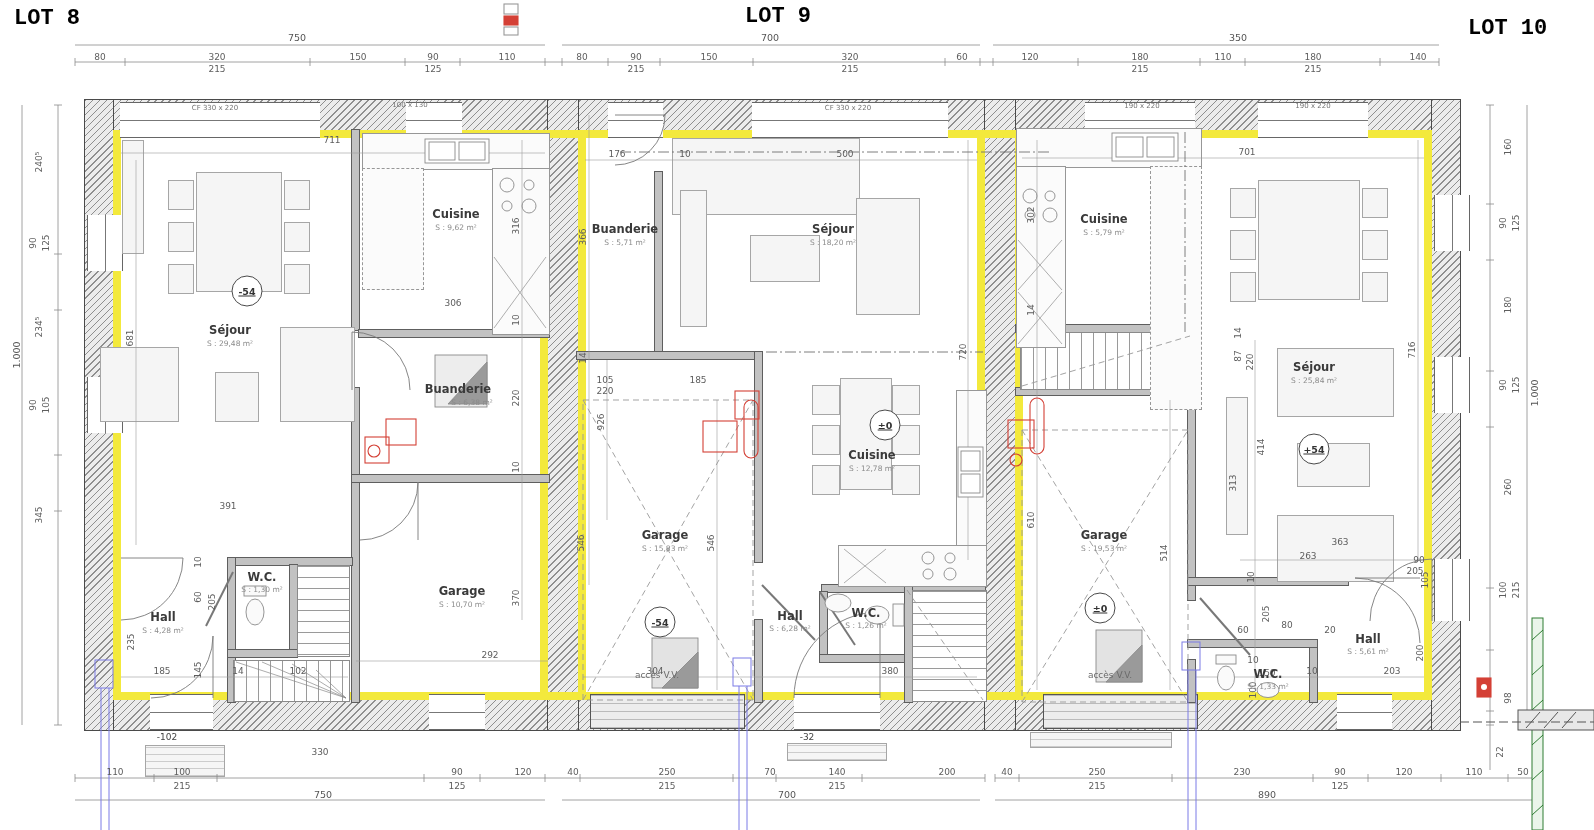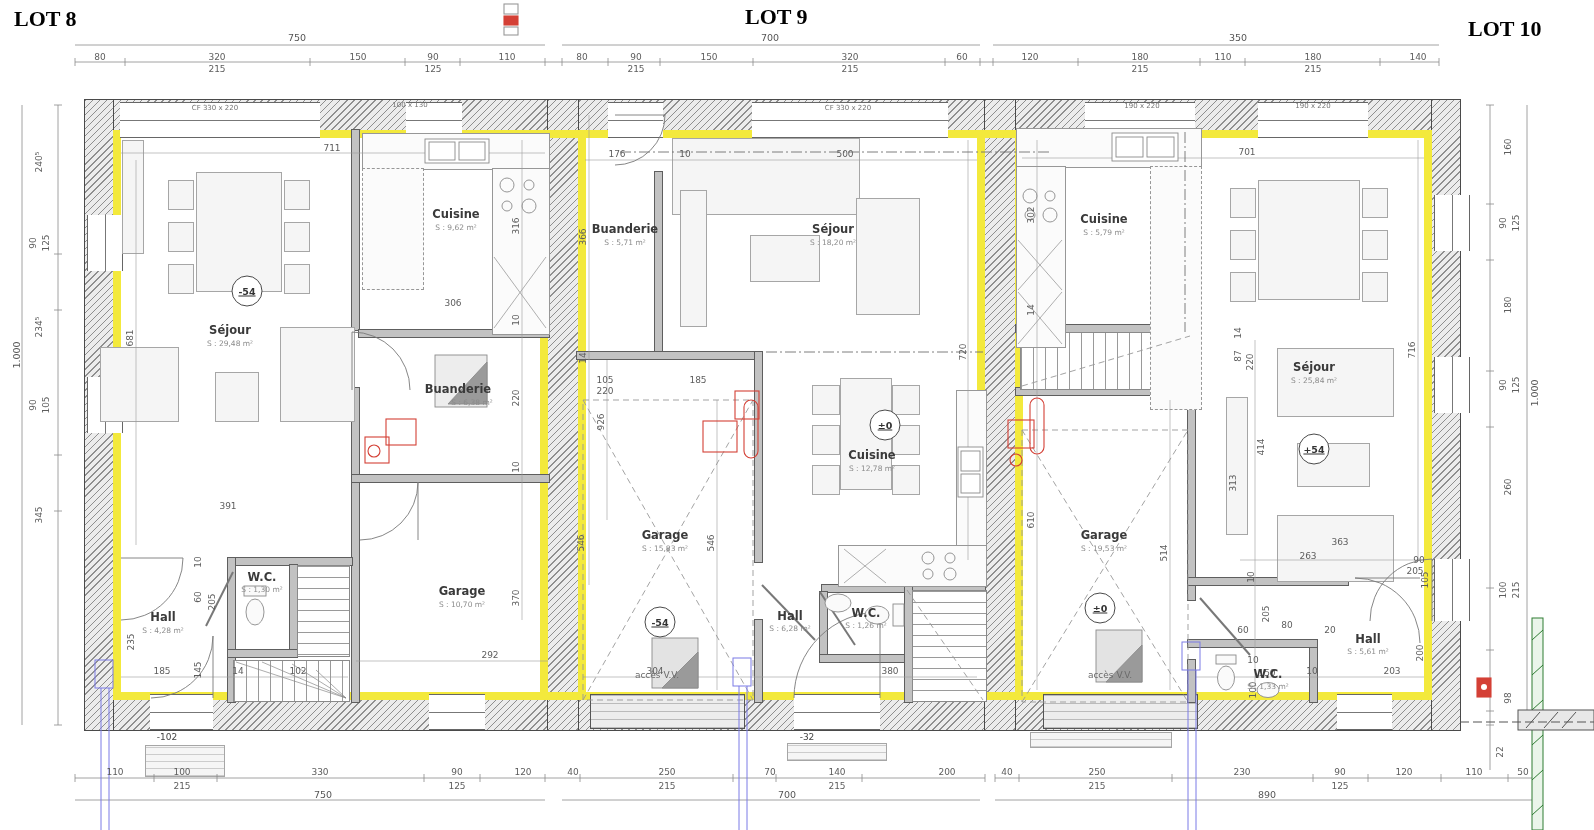--- a/index.html
+++ b/index.html
@@ -30,21 +30,21 @@
   
   .t{position:absolute;transform:translate(-50%,-50%);font-size:9px;color:#5d5d5d;white-space:nowrap;line-height:1;}
   .r{transform:translate(-50%,-50%) rotate(-90deg);}
   .tot{font-size:9.5px;color:#555;}
   .thr{font-size:9px;color:#444;}
   .rn{position:absolute;transform:translate(-50%,-50%);font-weight:bold;font-size:11.5px;color:#3a3a3a;white-space:nowrap;line-height:1;}
   .ra{position:absolute;transform:translate(-50%,-50%);font-size:7.5px;color:#8b8b8b;white-space:nowrap;line-height:1;}
   .wl{position:absolute;transform:translate(-50%,-50%);font-size:7px;color:#737373;white-space:nowrap;line-height:1;}
   .ac{position:absolute;transform:translate(-50%,-50%);font-size:9px;color:#6a6a6a;white-space:nowrap;line-height:1;}
   .title{position:absolute;font-weight:bold;font-size:22px;color:#000;line-height:1;
-         font-family:Liberation Serif, serif;}
+         font-family:Liberation Mono, monospace;}
   .lvl{position:absolute;width:29px;height:29px;border:1.4px solid #4a4a4a;border-radius:50%;background:#fff;
        display:flex;align-items:center;justify-content:center;transform:translate(-50%,-50%);}
   .lvl span{font-size:9.5px;font-weight:bold;color:#333;text-decoration:underline;line-height:1;}
 </style>
 </head>
 <body>
 
 <div class="plan">
 
   <div class="wall" style="left:85px;top:100px;width:1375px;height:30px"></div>
@@ -443,21 +443,21 @@
   <span class="t r" style="left:1508px;top:487px">260</span>
   <span class="t r" style="left:1503px;top:590px">100</span>
   <span class="t r" style="left:1516px;top:590px">215</span>
   <span class="t r" style="left:1508px;top:698px">98</span>
   <span class="t r" style="left:1500px;top:752px">22</span>
 
   <span class="t thr" style="left:167px;top:737px">-102</span>
   <span class="t" style="left:115px;top:772px">110</span>
   <span class="t" style="left:182px;top:772px">100</span>
   <span class="t" style="left:182px;top:786px">215</span>
-  <span class="t" style="left:320px;top:772px">330</span>
+  <span class="t" style="left:320px;top:752px">330</span>
   <span class="t" style="left:457px;top:772px">90</span>
   <span class="t" style="left:457px;top:786px">125</span>
   <span class="t" style="left:523px;top:772px">120</span>
   <span class="t" style="left:573px;top:772px">40</span>
   <span class="t tot" style="left:323px;top:795px">750</span>
   <span class="t thr" style="left:807px;top:737px">-32</span>
   <span class="t" style="left:667px;top:772px">250</span>
   <span class="t" style="left:667px;top:786px">215</span>
   <span class="t" style="left:770px;top:772px">70</span>
   <span class="t" style="left:837px;top:772px">140</span>
@@ -474,21 +474,21 @@
   <span class="t" style="left:1474px;top:772px">110</span>
   <span class="t" style="left:1523px;top:772px">50</span>
   <span class="t tot" style="left:1267px;top:795px">890</span>
 
   <span class="wl" style="left:215px;top:108px">CF 330 x 220</span>
   <span class="wl" style="left:410px;top:105px">100 x 130</span>
   <span class="wl" style="left:848px;top:108px">CF 330 x 220</span>
   <span class="wl" style="left:1142px;top:106px">190 x 220</span>
   <span class="wl" style="left:1313px;top:106px">190 x 220</span>
 
-  <span class="t" style="left:332px;top:148px">711</span>
+  <span class="t" style="left:332px;top:140px">711</span>
   <span class="t r" style="left:130px;top:338px">681</span>
   <span class="t" style="left:453px;top:303px">306</span>
   <span class="t r" style="left:516px;top:226px">316</span>
   <span class="t r" style="left:516px;top:320px">10</span>
   <span class="t r" style="left:516px;top:398px">220</span>
   <span class="t r" style="left:516px;top:467px">10</span>
   <span class="t r" style="left:516px;top:598px">370</span>
   <span class="t" style="left:228px;top:506px">391</span>
   <span class="t r" style="left:131px;top:642px">235</span>
   <span class="t" style="left:162px;top:671px">185</span>

